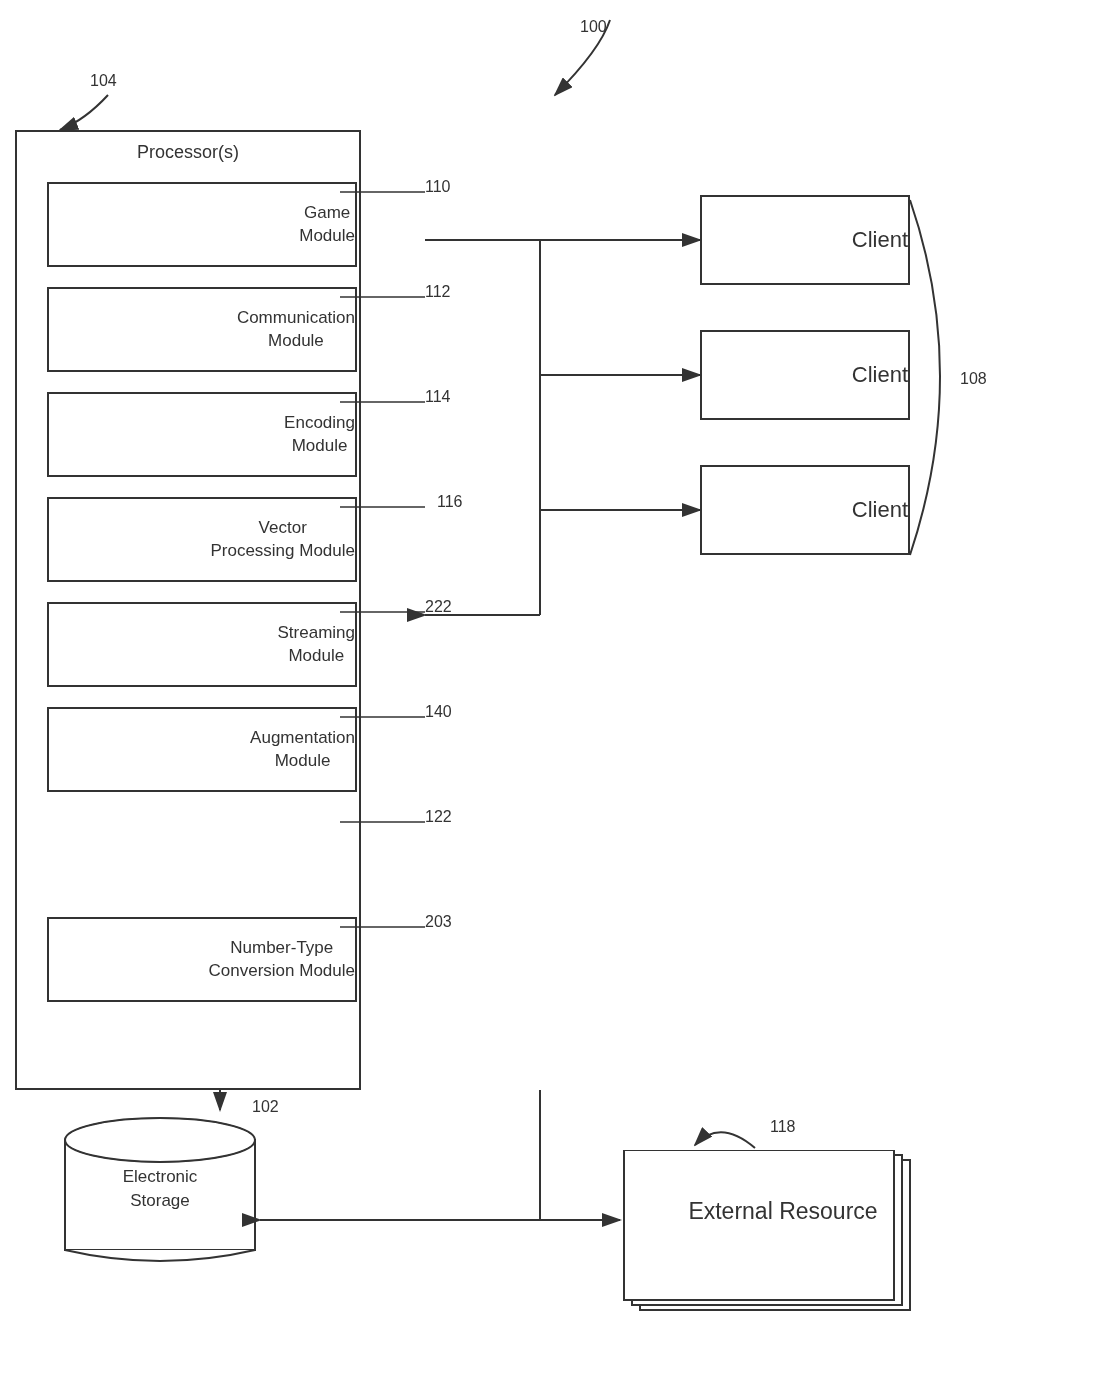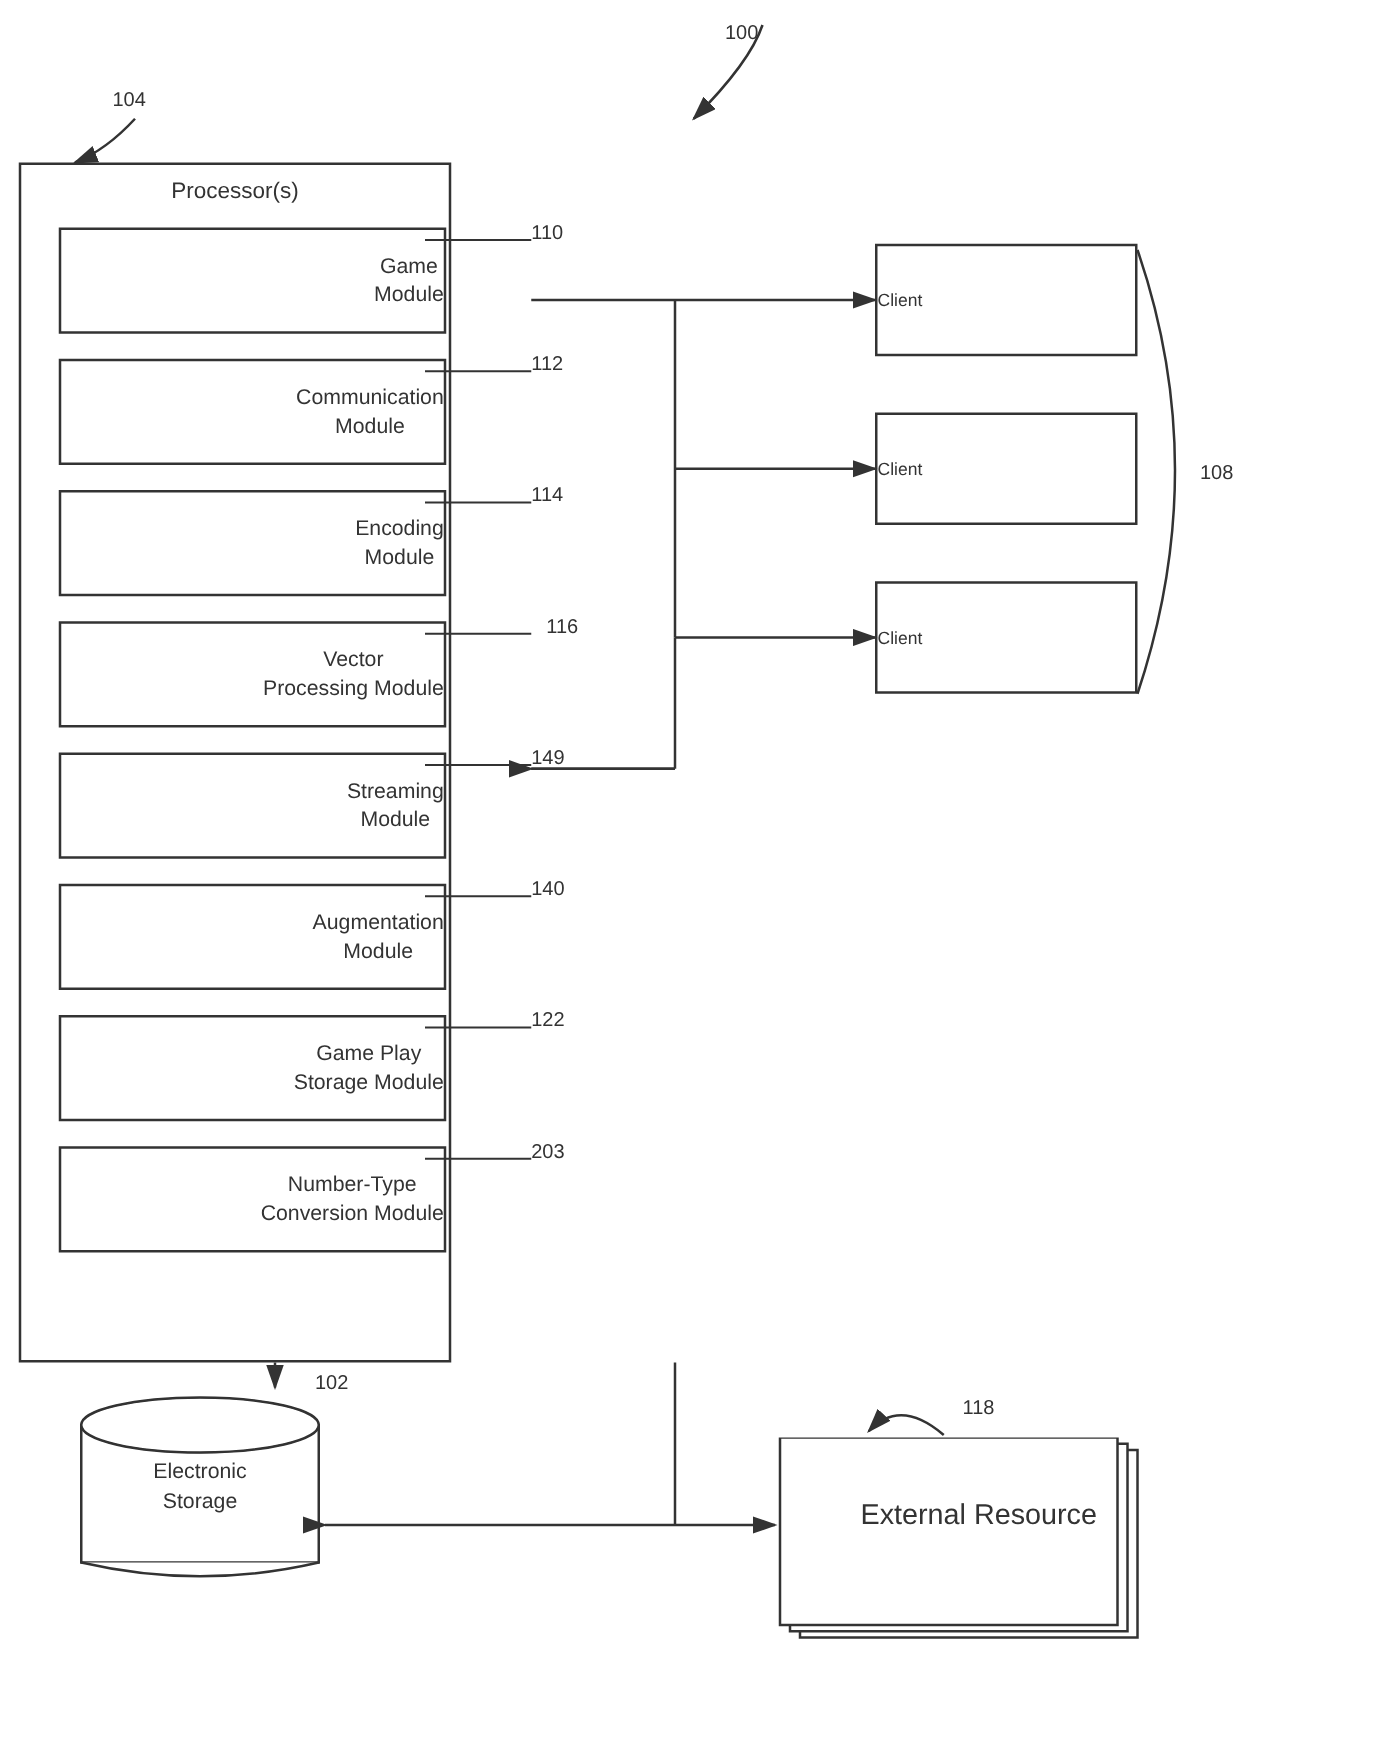--- a/index.html
+++ b/index.html
@@ -44,23 +44,24 @@
     }
     
     .client-box {
       position: absolute;
       width: 210px;
       height: 90px;
       border: 2px solid #333;
       background: #fff;
       display: flex;
       align-items: center;
-      justify-content: flex-start;
-      font-size: 14px;
+      justify-content: flex-end;
+      font-size: 22px;
       color: #333;
+      padding-left: 10px;
     }
     
     .storage-cylinder {
       position: absolute;
     }
     
     .external-resource {
       position: absolute;
     }
     
@@ -106,34 +107,31 @@
     </div>
 
     <div class="module-box" style="top:470px; height:85px;">
       <span>Streaming<br>Module</span>
     </div>
 
     <div class="module-box" style="top:575px; height:85px;">
       <span>Augmentation<br>Module</span>
     </div>
 
-    <div class="module-box" style="top:680px; height:85px;">
-      <span>Game Play<br>Storage Module</span>
-    </div>
 
     <div class="module-box" style="top:785px; height:85px;">
       <span>Number-Type<br>Conversion Module</span>
     </div>
   </div>
 
   <div class="ref-num" style="top:178px; left:425px;">110</div>
   <div class="ref-num" style="top:283px; left:425px;">112</div>
   <div class="ref-num" style="top:388px; left:425px;">114</div>
   <div class="ref-num" style="top:493px; left:425px;margin-left:12px;">116</div>
-  <div class="ref-num" style="top:598px; left:425px;">149</div>
+  <div class="ref-num" style="top:598px; left:425px;">222</div>
   <div class="ref-num" style="top:703px; left:425px;">140</div>
   <div class="ref-num" style="top:808px; left:425px;">122</div>
   <div class="ref-num" style="top:913px; left:425px;">203</div>
 
   <div class="client-box" style="top:195px; left:700px;">
     <span>Client</span>
   </div>
   <div class="client-box" style="top:330px; left:700px;">
     <span>Client</span>
   </div>

